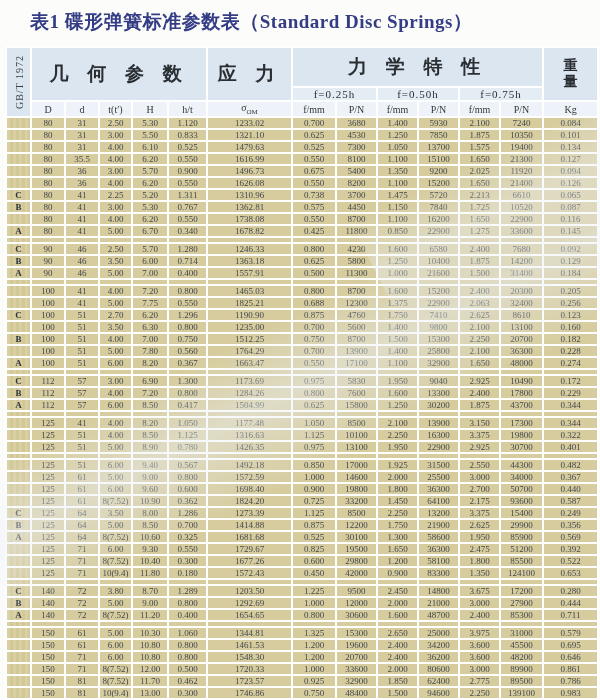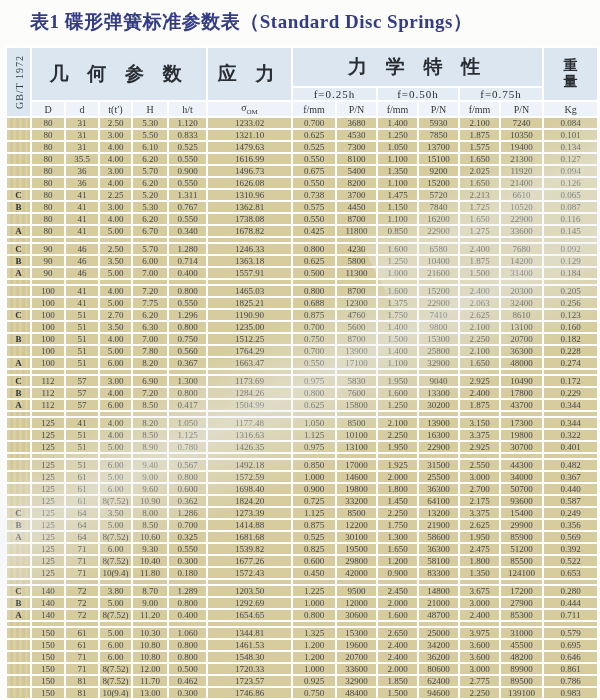--- a/index.html
+++ b/index.html
@@ -732,21 +732,21 @@
           <td>85900</td>
           <td>0.569</td>
         </tr>
         <tr>
           <td class="lbl"></td>
           <td>125</td>
           <td>71</td>
           <td>6.00</td>
           <td>9.30</td>
           <td>0.550</td>
-          <td>1539.82</td>
+          <td>1729.67</td>
           <td>0.825</td>
           <td>19500</td>
           <td>1.650</td>
           <td>36300</td>
           <td>2.475</td>
           <td>51200</td>
           <td>0.392</td>
         </tr>
         <tr>
           <td class="lbl"></td>

